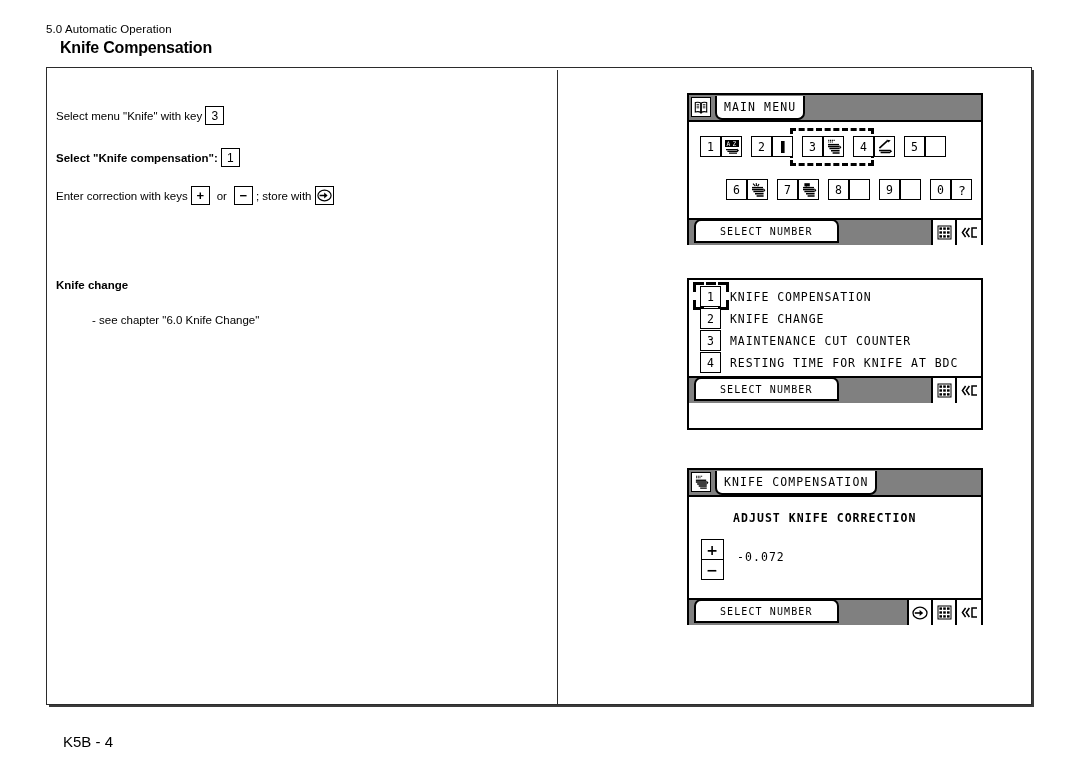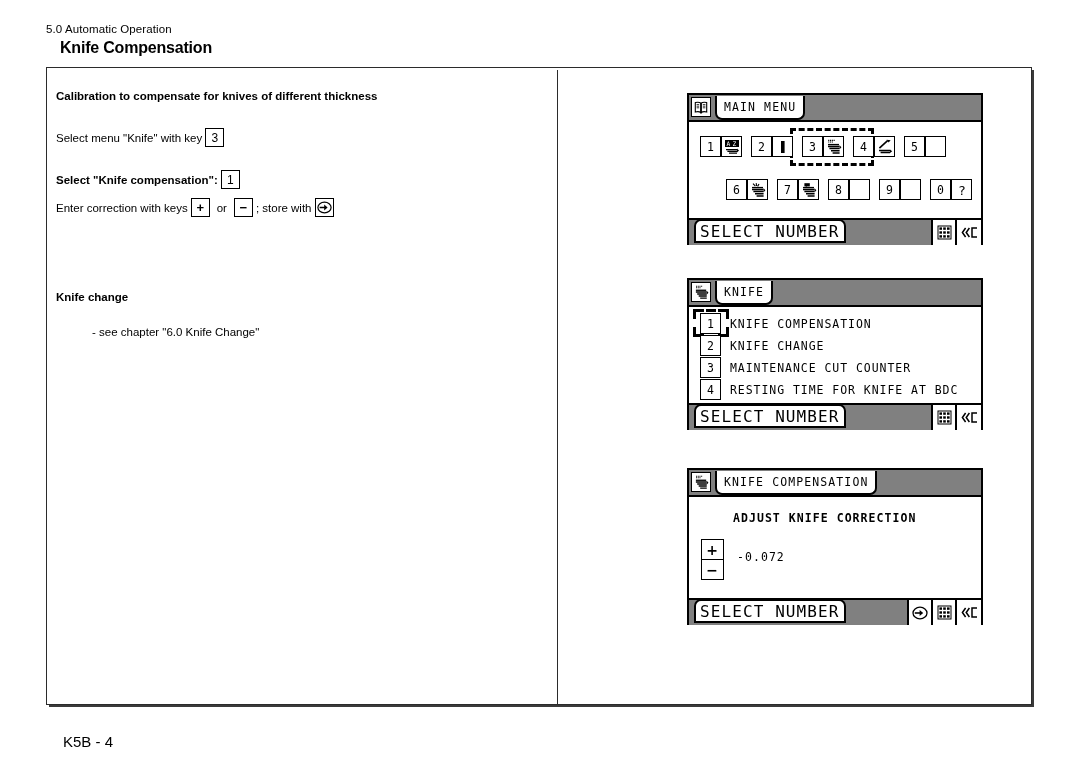--- a/index.html
+++ b/index.html
@@ -73,21 +73,21 @@
     align-items: center;
     line-height: 16px;
   }
   .bold { font-weight: bold; }
   .uline { text-decoration: underline; }
 
   .r-head      { margin-top: 6px; }
   .r-select3   { margin-top: 24px; }
   .r-selfunc   { margin-top: 32px; }
   .r-selknife  { margin-top: 23px; }
-  .r-enter     { margin-top: 9px; }
+  .r-enter     { margin-top: 19px; }
   .r-knifechg  { margin-top: 72px; }
   .r-seechap   { margin-top: 19px; margin-left: 36px; }
 
   
   .keybox {
     display: inline-flex;
     align-items: center;
     justify-content: center;
     border: 1.4px solid #000;
     box-sizing: border-box;
@@ -186,30 +186,30 @@
     border-top: 2px solid #000;
     background:
       repeating-conic-gradient(#000 0% 25%, #ffffff 0% 50%)
       50% / 2px 2px;
   }
   .sb-tab {
     position: absolute;
     left: 5px;
     top: -1px;
     height: 24px;
-    padding: 0 4px;
+    padding: 0 24px;
     background: #fff;
     border: 2px solid #000;
     border-radius: 7px 7px 0 0;
     display: flex;
     align-items: center;
     box-sizing: border-box;
     white-space: nowrap;
     letter-spacing: 1.1px;
-    font-size: 16px;
+    font-size: 10px;
   }
   .sb-right {
     position: absolute;
     right: 0;
     top: 0;
     height: 100%;
     display: flex;
     align-items: stretch;
   }
   .sb-btn {
@@ -353,23 +353,20 @@
 
 <div id="header">
   <div class="chapter-label">5.0 Automatic Operation</div>
   <div class="page-title">Knife Compensation</div>
 </div>
 
 <div id="content-frame">
 
   <div id="left-col">
 
-    <div class="txt-row r-head">
-      <span class="bold">Calibration to compensate for knives of different thickness</span>
-    </div>
 
     <div class="txt-row r-select3">
       <span>Select menu "Knife" with key</span>
       <span class="keybox">3</span>
     </div>
 
 
     <div class="txt-row r-selknife">
       <span class="bold">Select "Knife compensation":</span>
       <span class="keybox">1</span>
@@ -536,31 +533,20 @@
               <path d="M8.4 2 L5.2 6.5 L8.4 11" fill="none" stroke="#000" stroke-width="1.5"></path>
               <path d="M16 2 H11 V11 H16" fill="none" stroke="#000" stroke-width="1.5"></path>
             </svg>
           </div>
         </div>
       </div>
     </div>
 
     <div class="lcd" id="lcd-knife">
 
-      <div class="lcd-titlebar">
-        <div class="tb-icon">
-          <svg width="15" height="15" viewBox="0 0 16 16">
-            <path d="M2.2 1.4 h1.1 M4.0 1.4 h1.1 M5.8 1.4 h1.1 M7.6 1.4 h1.1 M2.2 3.0 h1.1 M4.0 3.0 h1.1 M5.8 3.0 h1.1" stroke="#000" stroke-width="1.1"></path>
-            <path d="M2 7.4 h11.6 M3.4 9.6 h10.2 M5 11.8 h8.6 M6.6 14 h7" stroke="#000" stroke-width="1.5"></path>
-            <path d="M13.6 6.2 L15.4 8.2 L13.6 10.2 Z" fill="#000"></path>
-            <path d="M2 5.6 L13 5.6" stroke="#000" stroke-width="1.4"></path>
-          </svg>
-        </div>
-        <div class="tb-tab">KNIFE</div>
-      </div>
 
       <div class="lcd-body">
 
         <div id="kn-focus">
           <i style="left:0;top:0;width:11px;height:3px;"></i>
           <i style="left:0;top:0;width:3px;height:10px;"></i>
           <i style="right:0;top:0;width:11px;height:3px;"></i>
           <i style="right:0;top:0;width:3px;height:10px;"></i>
           <i style="left:0;bottom:0;width:11px;height:3px;"></i>
           <i style="left:0;bottom:0;width:3px;height:10px;"></i>

